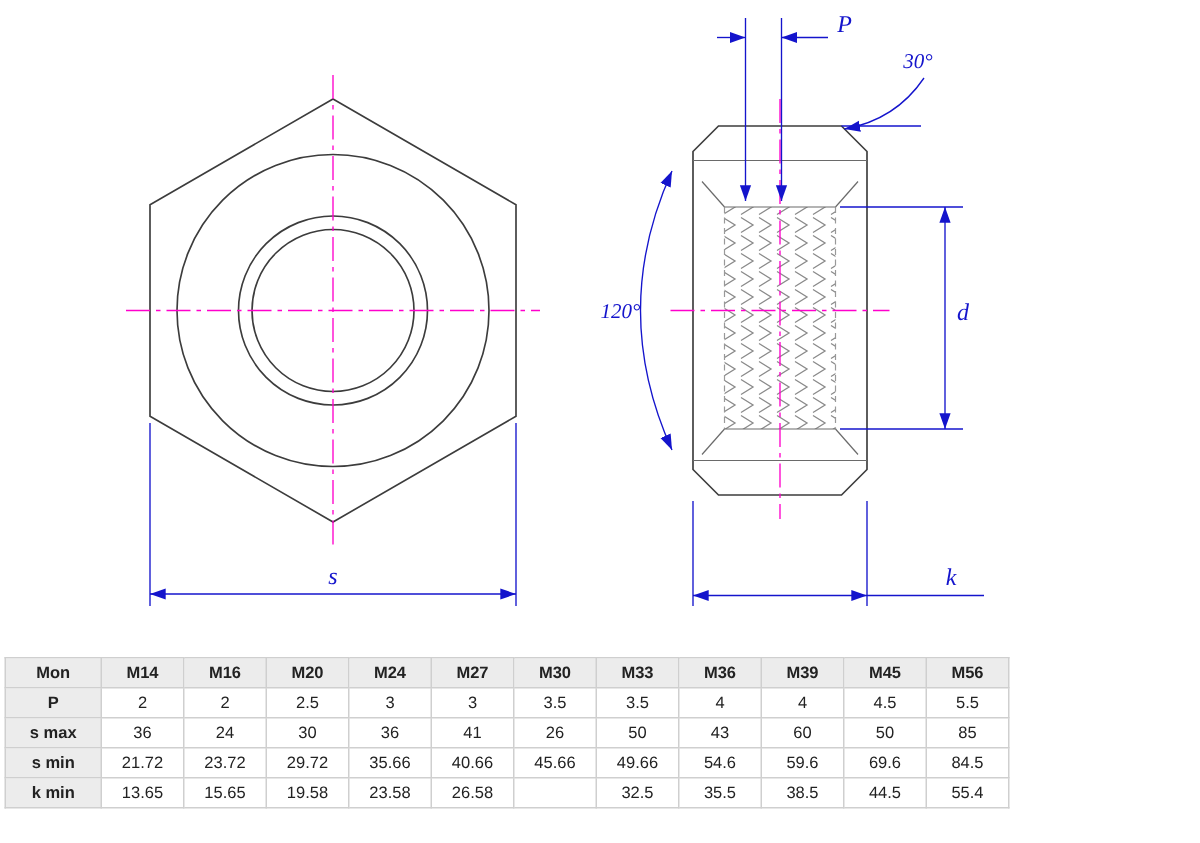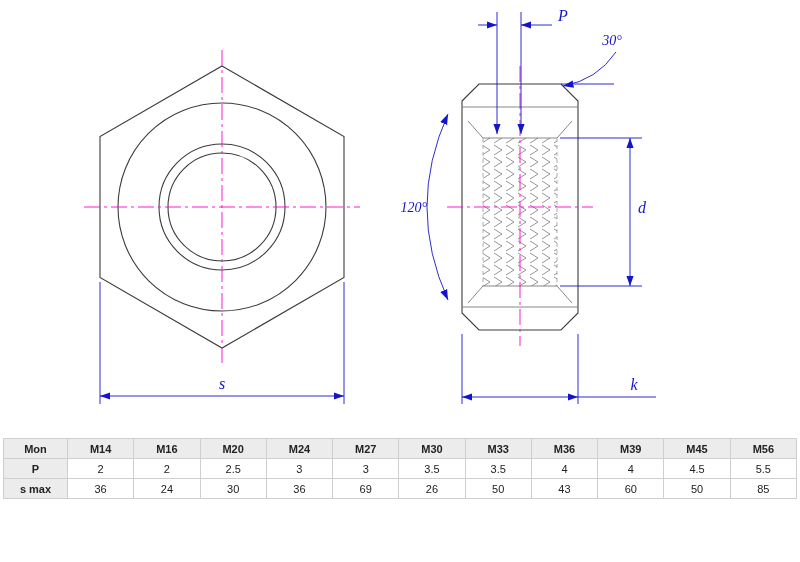--- a/index.html
+++ b/index.html
@@ -8,21 +8,21 @@
 
   svg { display:block; }
   .outline { stroke:#3c3c3c; stroke-width:1.1; fill:none; }
   .thin    { stroke:#6a6a6a; stroke-width:0.8; fill:none; }
   .dim     { stroke:#1414cc; stroke-width:0.9; fill:none; }
   .center  { stroke:#ff00cc; stroke-width:0.9; fill:none; stroke-dasharray:16 4 3 4; }
   .dashed  { stroke:#999999; stroke-width:0.8; fill:none; stroke-dasharray:4 3; }
   .dimtext { font:italic 16px "Liberation Serif",serif; fill:#1414cc; }
   .angtext { font:italic 14px "Liberation Serif",serif; fill:#1414cc; }
 
-  .spec-table { border-collapse:collapse; table-layout:fixed; width:794px; margin:2px 3px 0 3px; }
+  .spec-table { border-collapse:collapse; table-layout:fixed; width:670px; margin:2px 3px 0 3px; }
   .spec-table th, .spec-table td {
     border:1px solid #cfcfcf; font-size:11px; text-align:center;
     padding:3px 2px; color:#222; height:13px; overflow:hidden; white-space:nowrap;
   }
   .spec-table thead th { background:#ececec; font-weight:bold; }
   .spec-table tbody th { background:#ececec; font-weight:bold; }
   .spec-table td { background:#fff; font-weight:normal; }
 </style>
 </head>
 <body>
@@ -143,24 +143,52 @@
         <td>4</td>
         <td>4.5</td>
         <td>5.5</td>
       </tr>
       <tr>
         <th>s max</th>
         <td>36</td>
         <td>24</td>
         <td>30</td>
         <td>36</td>
-        <td>69</td>
+        <td>41</td>
         <td>26</td>
         <td>50</td>
         <td>43</td>
         <td>60</td>
         <td>50</td>
         <td>85</td>
       </tr>
+      <tr>
+        <th>s min</th>
+        <td>21.72</td>
+        <td>23.72</td>
+        <td>29.72</td>
+        <td>35.66</td>
+        <td>40.66</td>
+        <td>45.66</td>
+        <td>49.66</td>
+        <td>54.6</td>
+        <td>59.6</td>
+        <td>69.6</td>
+        <td>84.5</td>
+      </tr>
+      <tr>
+        <th>k min</th>
+        <td>13.65</td>
+        <td>15.65</td>
+        <td>19.58</td>
+        <td>23.58</td>
+        <td>26.58</td>
+        <td></td>
+        <td>32.5</td>
+        <td>35.5</td>
+        <td>38.5</td>
+        <td>44.5</td>
+        <td>55.4</td>
+      </tr>
     </tbody>
   </table>
 
 </div>
 
 </body></html>

